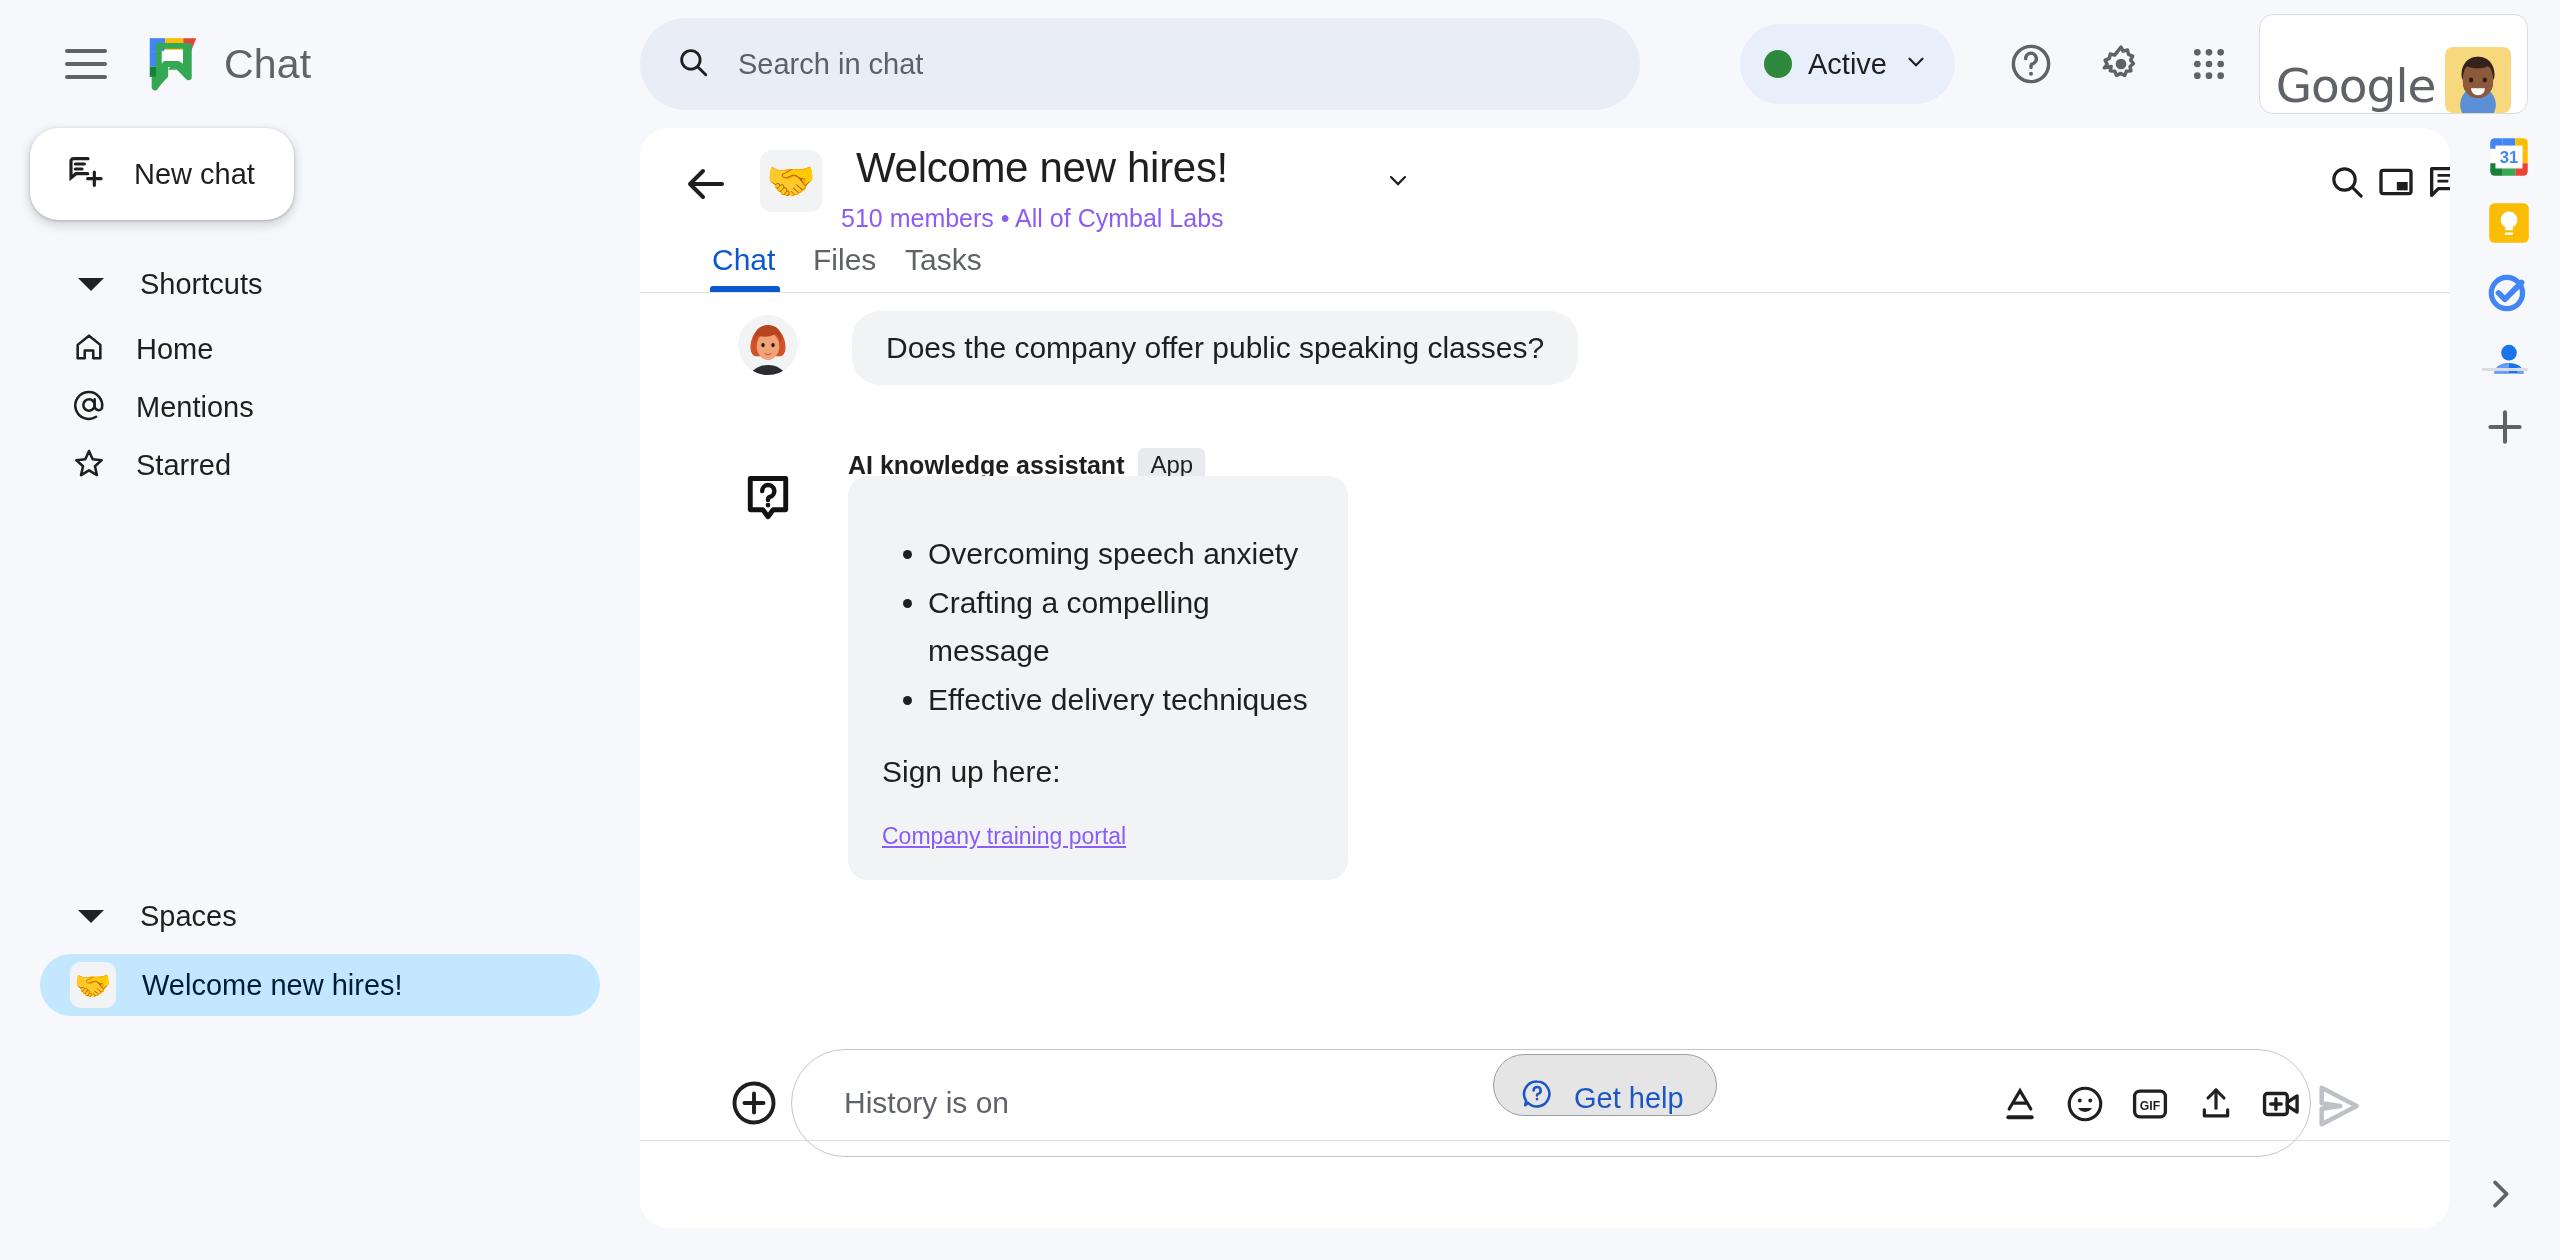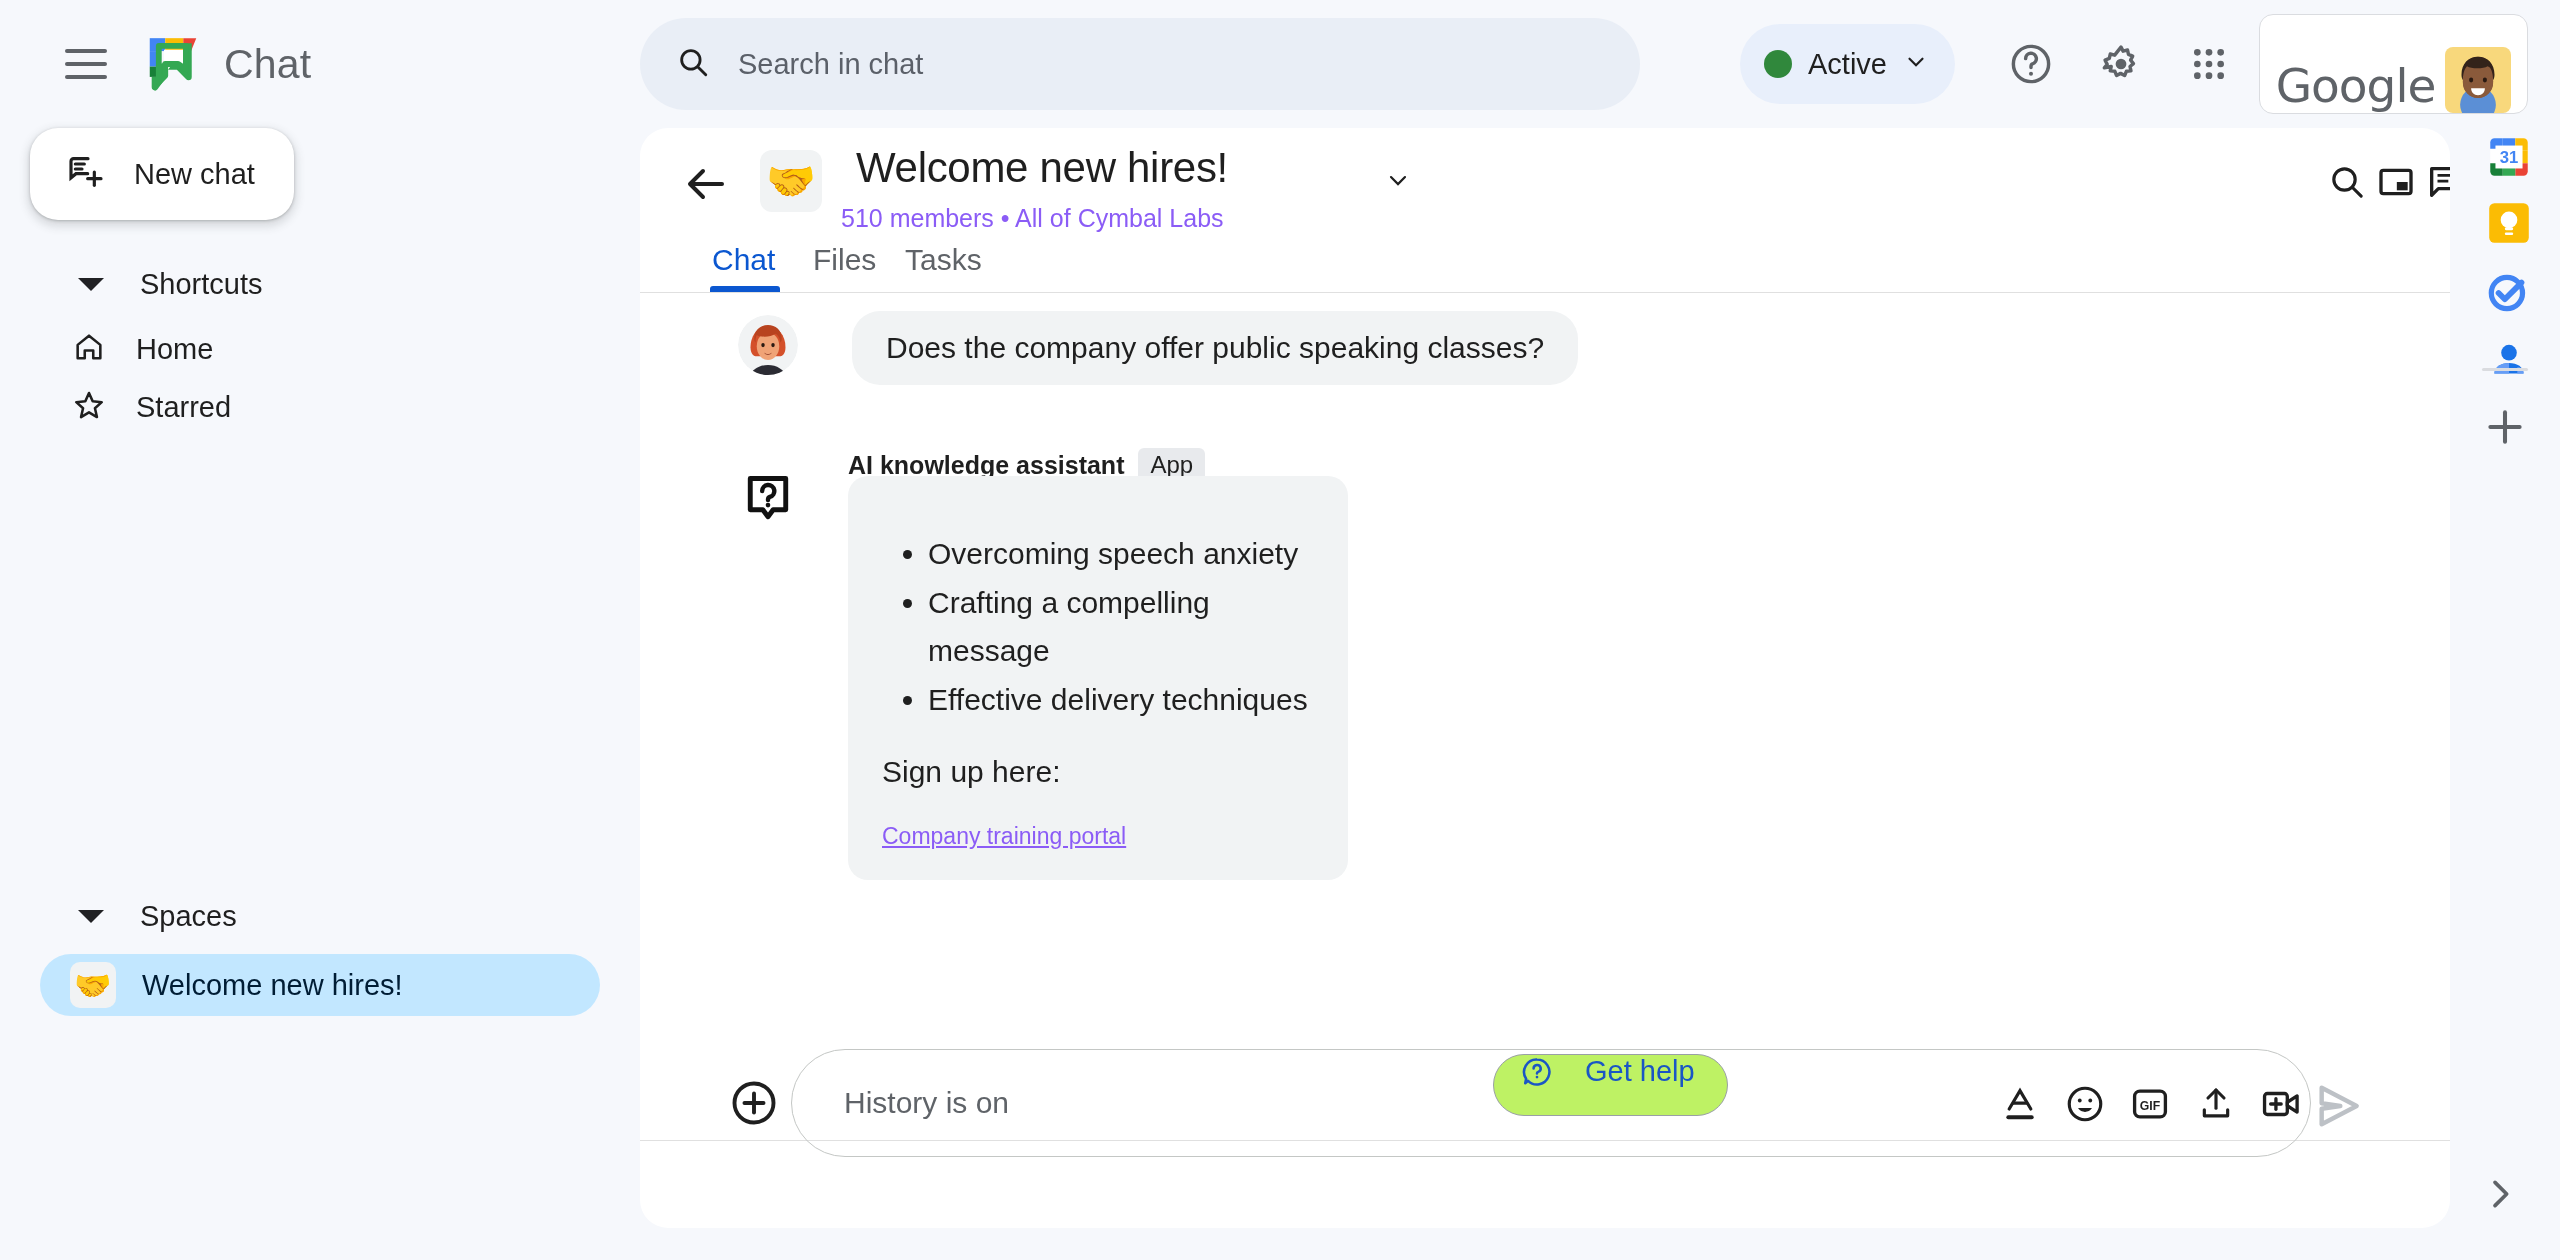--- a/index.html
+++ b/index.html
@@ -160,22 +160,22 @@
     padding: 26px 34px 30px 34px;
   }
   .bot-p { font-size: 30px; color: #1f1f1f; line-height: 1.35; }
   .bot-list { margin: 28px 0 28px 46px; }
   .bot-list li { font-size: 30px; color: #1f1f1f; line-height: 1.62; }
   .bot-link { font-size: 23px; color: #8b5cf6; text-decoration: underline; display: inline-block; margin-top: 30px; cursor: pointer; }
 
   .gethelp {
     position: absolute; left: 853px; top: 926px;
     height: 62px; border: 1px solid #9aa0a6; border-radius: 31px;
-    display: flex; align-items: flex-start; gap: 31px; padding: 0 32px 0 26px;
-    cursor: pointer; background: #bef264;
+    display: flex; align-items: flex-end; gap: 20px; padding: 0 32px 0 26px;
+    cursor: pointer; background: #e5e5e5;
   }
   .gethelp-label { font-size: 29px; color: #1a56c5; font-weight: 500; }
 
   
   .composer-sep { position: absolute; left: 0; top: 1012px; width: 1810px; height: 1px; background: #e0e0e0; }
   .plus-btn { position: absolute; left: 728px; top: 1077px; width: 52px; height: 52px; cursor: pointer; }
   .composer {
     position: absolute; left: 791px; top: 1049px;
     width: 1520px; height: 108px;
     border: 1px solid #c4c7c5; border-radius: 54px;
@@ -314,20 +314,29 @@
 
     <div class="nav-item" style="margin-top:8px;">
       <span>
         <svg width="34" height="34" viewBox="0 0 24 24" fill="none" stroke="#1f1f1f" stroke-width="1.8" stroke-linejoin="round">
           <path d="M4 10.5L12 4l8 6.5V20h-5v-5.5H9V20H4z"></path>
         </svg>
       </span>
       <span class="nav-label">Home</span>
     </div>
 
+    <div class="nav-item">
+      <span>
+        <svg width="34" height="34" viewBox="0 0 24 24" fill="none" stroke="#1f1f1f" stroke-width="1.8">
+          <circle cx="12" cy="12" r="4"></circle>
+          <path d="M16 8v5.2a2.8 2.8 0 0 0 5.1 1.2A9.5 9.5 0 1 0 17 20.3" stroke-linecap="round"></path>
+        </svg>
+      </span>
+      <span class="nav-label">Mentions</span>
+    </div>
 
     <div class="nav-item">
       <span>
         <svg width="34" height="34" viewBox="0 0 24 24" fill="none" stroke="#1f1f1f" stroke-width="1.8" stroke-linejoin="round">
           <polygon points="12,3.5 14.6,9.4 21,10 16.2,14.3 17.6,20.5 12,17.2 6.4,20.5 7.8,14.3 3,10 9.4,9.4"></polygon>
         </svg>
       </span>
       <span class="nav-label">Starred</span>
     </div>
   </div>

